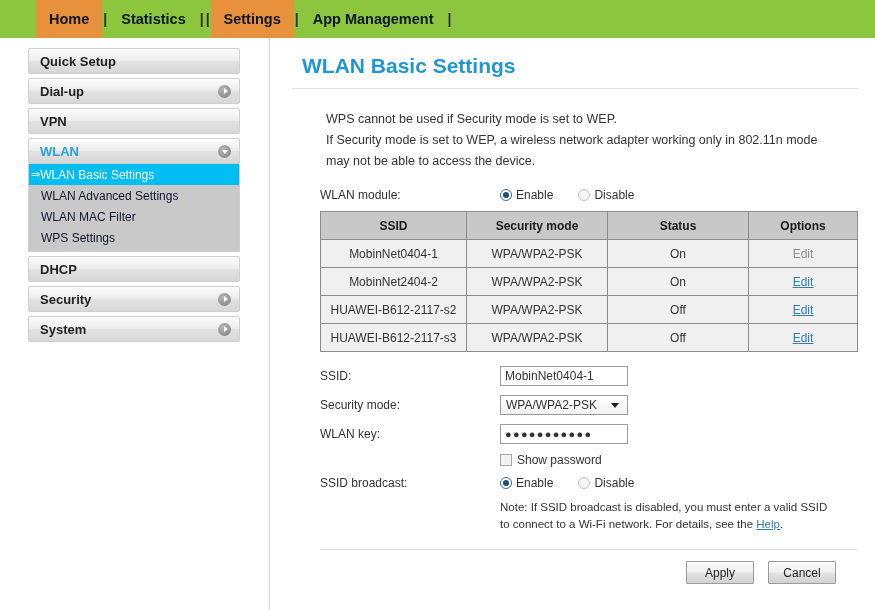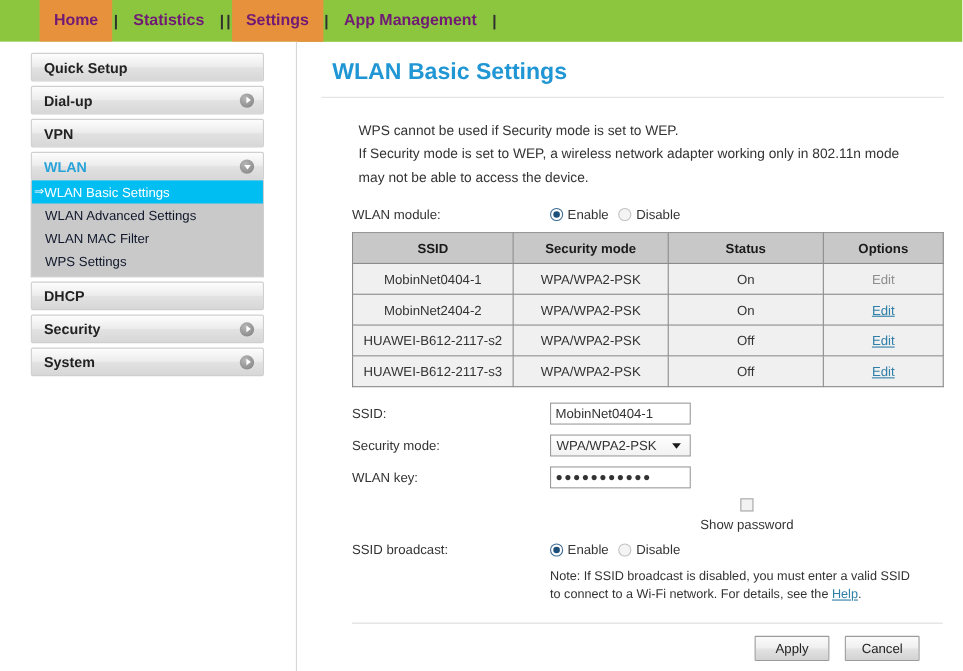--- a/index.html
+++ b/index.html
@@ -22,21 +22,21 @@
     background: #8cc63e;
     display: flex;
     align-items: stretch;
     padding-left: 36px;
     box-sizing: border-box;
   }
   .nav-item {
     display: flex;
     align-items: center;
     padding: 0 13px;
-    color: #701a75;
+    color: #0f172a;
     font-weight: bold;
     font-size: 14.5px;
     cursor: pointer;
     white-space: nowrap;
   }
   .nav-item.active {
     background: #e8913c;
   }
   .nav-sep {
     display: flex;
@@ -180,21 +180,21 @@
   }
   .row-label {
     width: 180px;
     flex: 0 0 180px;
     font-size: 12px;
     color: #333333;
   }
   .radio-set {
     display: flex;
     align-items: center;
-    gap: 9px;
+    gap: 25px;
   }
   .radio-opt {
     display: flex;
     align-items: center;
     gap: 4px;
     font-size: 12px;
     color: #333333;
     cursor: pointer;
   }
   .radio {
@@ -314,21 +314,20 @@
     flex: 0 0 12px;
   }
   .check-row {
     display: flex;
     align-items: center;
     gap: 5px;
     margin: 4px 0 9px 180px;
     font-size: 12px;
     color: #333333;
     cursor: pointer;
-    flex-direction: column;
   }
   .note {
     margin: 6px 0 0 180px;
     font-size: 11.5px;
     color: #333333;
     line-height: 17px;
     max-width: 330px;
   }
   .note a {
     color: #2f7fa8;

